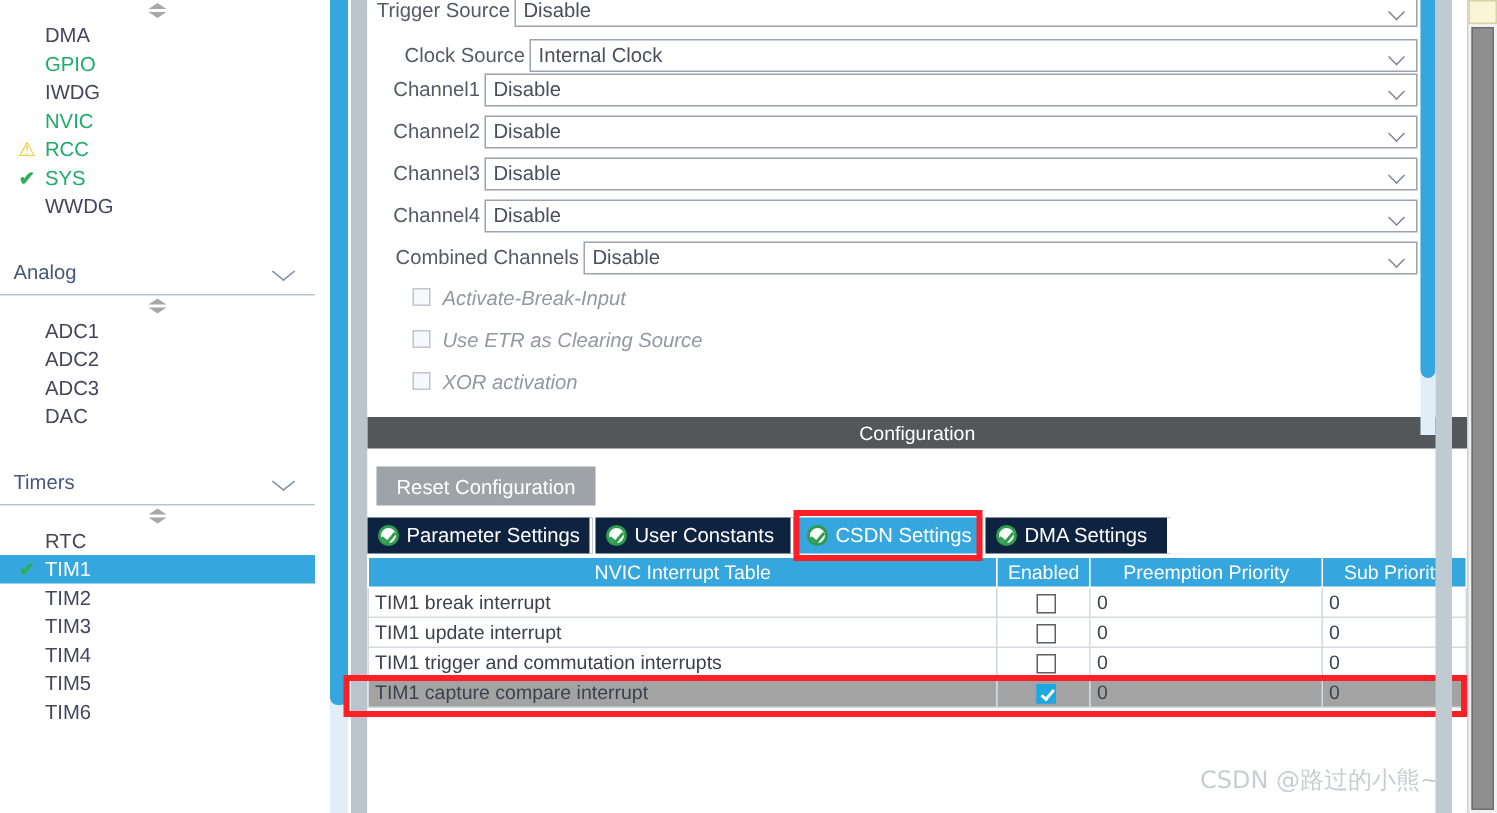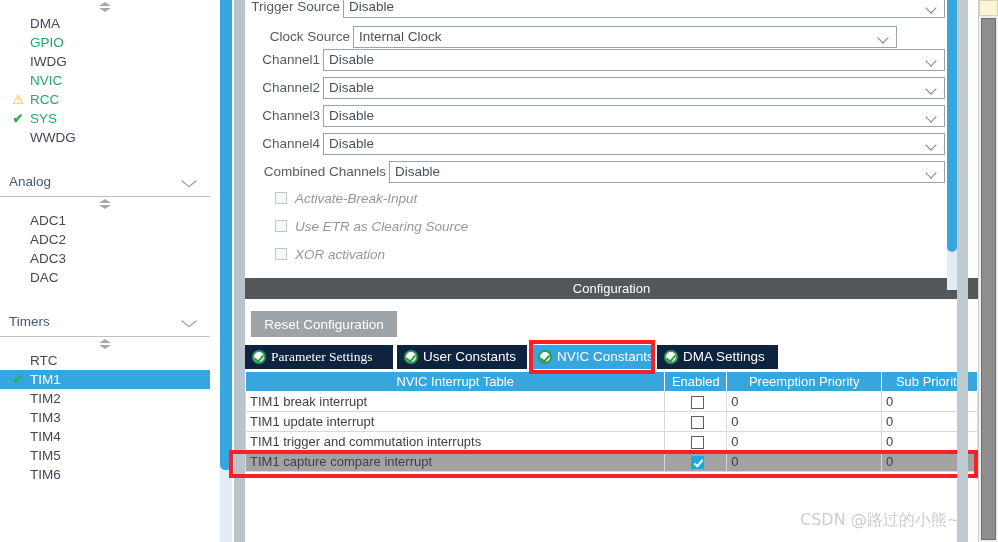--- a/index.html
+++ b/index.html
@@ -403,21 +403,21 @@
         <div class="form-row" style="top: -4px;">
           <div class="lab-holder" style="width: 95px;">
             <div class="form-label">Trigger Source</div>
           </div>
           <div class="combo" style="left: 98px; width: 602px;"><span class="cv">Disable</span><span class="arr"></span></div>
         </div>
         <div class="form-row" style="top: 26px;">
           <div class="lab-holder" style="width: 105px;">
             <div class="form-label">Clock Source</div>
           </div>
-          <div class="combo" style="left: 108px; width: 544px;"><span class="cv">Internal Clock</span><span class="arr"></span></div>
+          <div class="combo" style="left: 108px; width: 592px;"><span class="cv">Internal Clock</span><span class="arr"></span></div>
         </div>
         <div class="form-row" style="top: 49px;">
           <div class="lab-holder" style="width: 75px;">
             <div class="form-label">Channel1</div>
           </div>
           <div class="combo" style="left: 78px; width: 622px;"><span class="cv">Disable</span><span class="arr"></span></div>
         </div>
         <div class="form-row" style="top: 77px;">
           <div class="lab-holder" style="width: 75px;">
             <div class="form-label">Channel2</div>
@@ -456,23 +456,23 @@
         </div>
       </div>
 
     <div id="cfg-bar">
       <span>Configuration</span>
     </div>
 
     <button id="reset-btn">Reset Configuration</button>
 
     <div id="tabs">
-        <div class="tab" style="left: 0px; width: 150px; font-family: Liberation Serif, serif;"><span class="tick"></span><span>Parameter Settings</span></div>
+        <div class="tab" style="left: 0px; width: 150px;"><span class="tick"></span><span>Parameter Settings</span></div>
         <div class="tab" style="left: 152px; width: 132px;"><span class="tick"></span><span>User Constants</span></div>
-        <div class="tab active" style="left: 286px; width: 124px;"><span class="tick"></span><span>NVIC Constants</span></div>
+        <div class="tab active" style="left: 286px; width: 124px;"><span class="tick"></span><span>CSDN Settings</span></div>
         <div class="tab" style="left: 412px; width: 123px;"><span class="tick"></span><span>DMA Settings</span></div>
       </div>
 
     <div id="main-bottom-fill"></div>
 
     <table id="nvic-table">
       <thead>
           <tr>
             <th style="width: 420px;">NVIC Interrupt Table</th>
             <th style="width: 62px;">Enabled</th>

